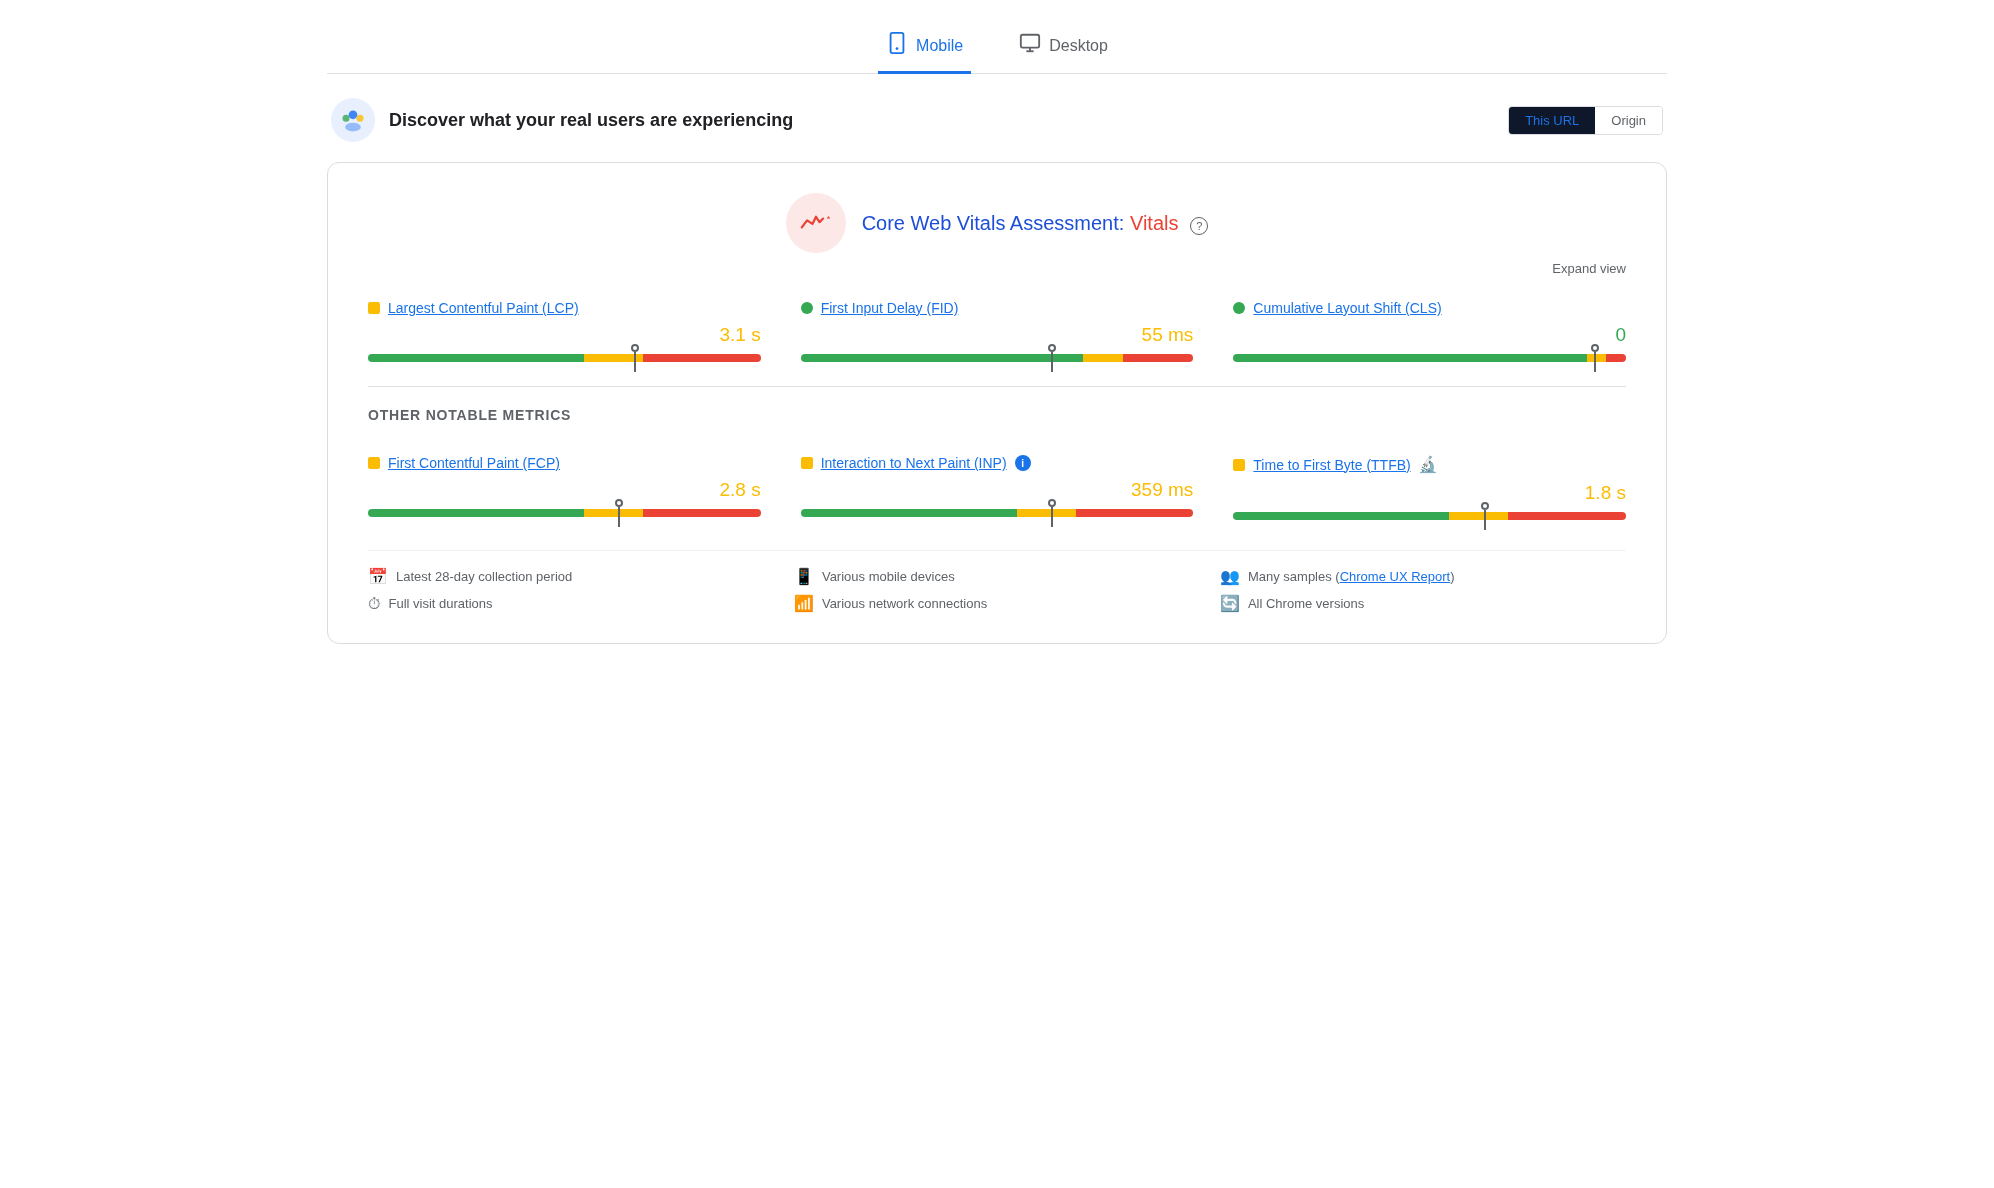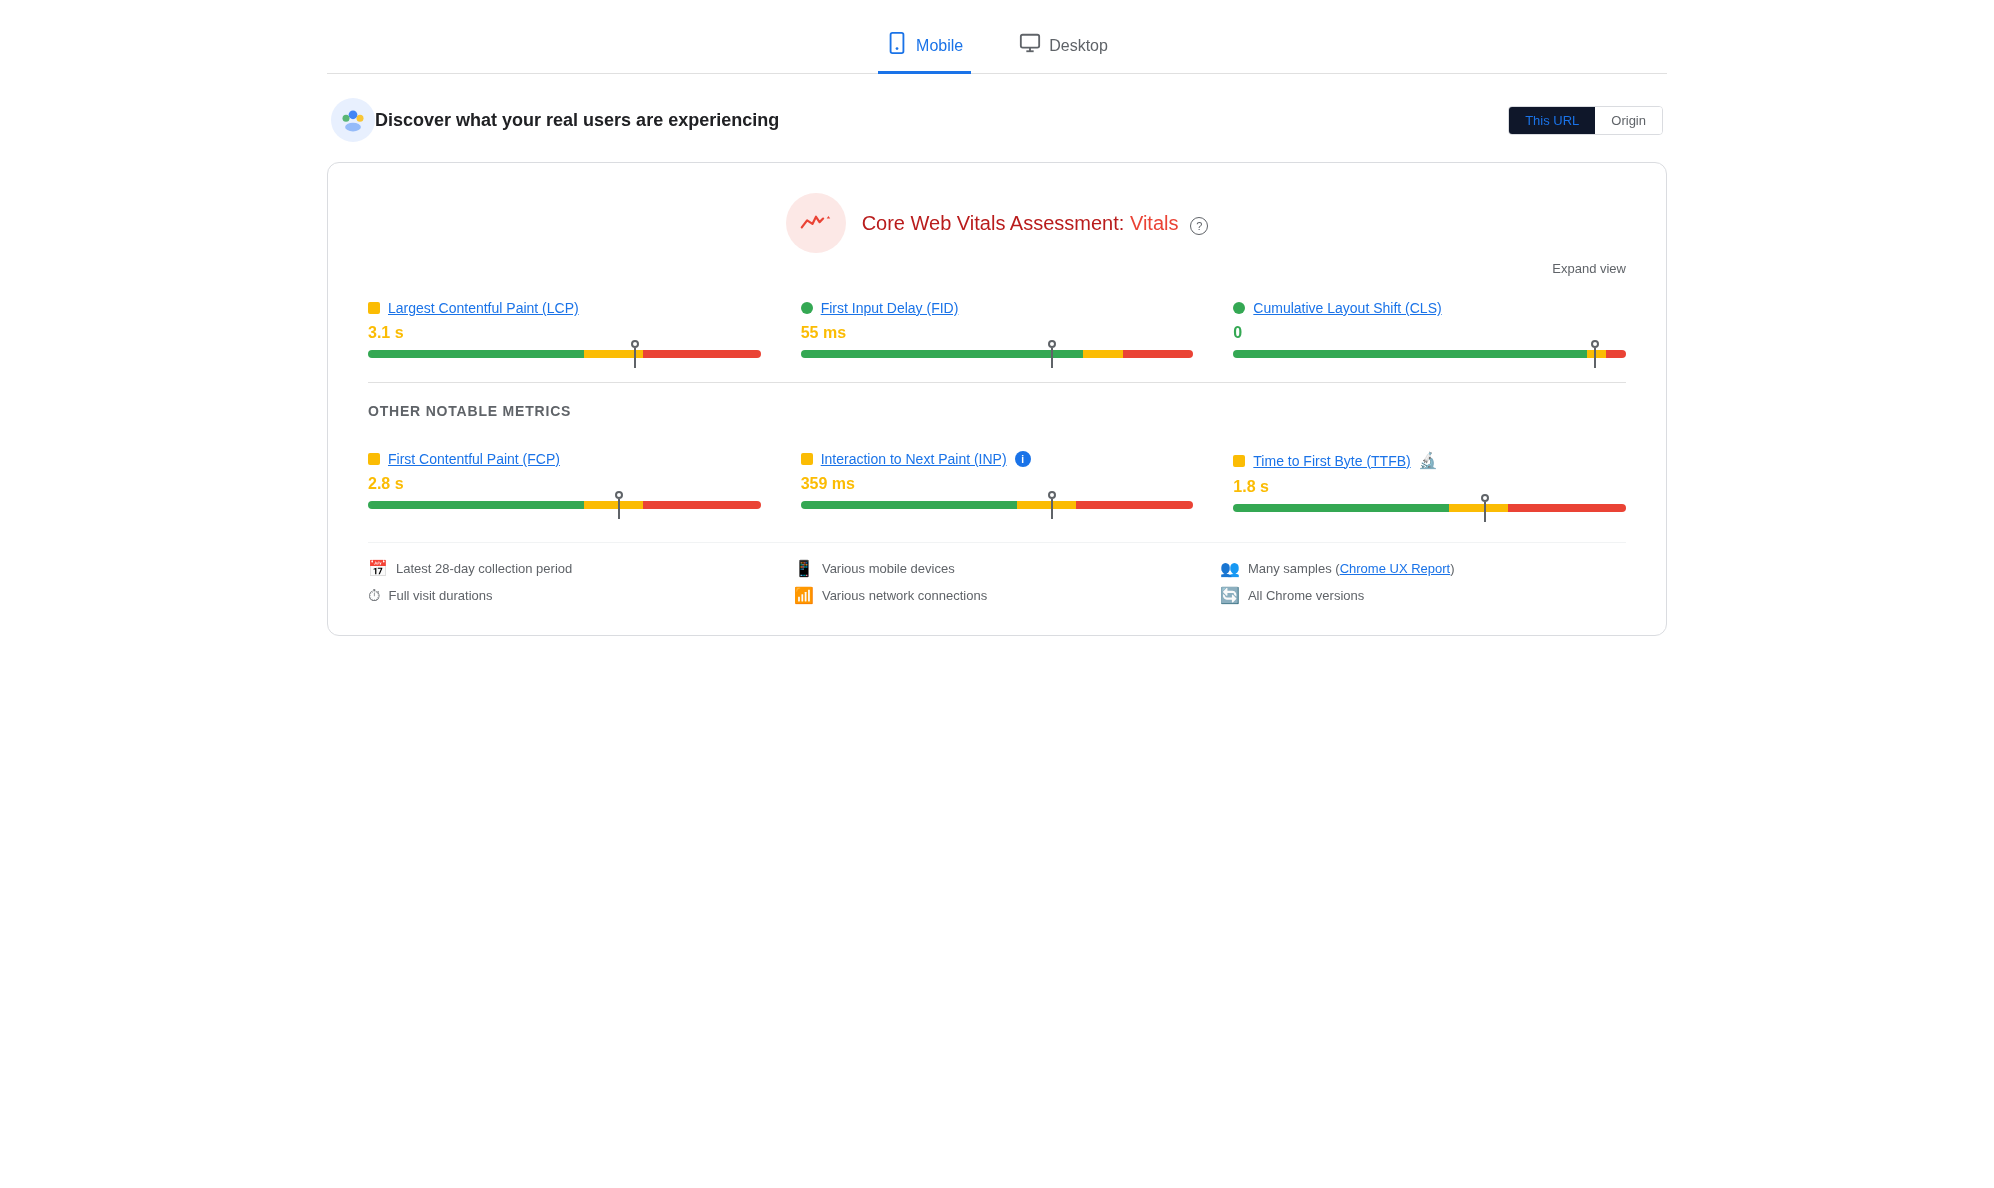--- a/index.html
+++ b/index.html
@@ -54,20 +54,21 @@
       display: flex;
       align-items: center;
       justify-content: space-between;
       margin-bottom: 20px;
       padding: 0 4px;
     }
 
     .header-left {
       display: flex;
       align-items: center;
+      gap: 14px;
     }
 
     .header-avatar {
       width: 44px;
       height: 44px;
       background: #e8f0fe;
       border-radius: 50%;
       display: flex;
       align-items: center;
       justify-content: center;
@@ -187,23 +188,23 @@
     .metric-dot.orange { background: #fbbc04; border-radius: 2px; }
 
     .metric-name {
       font-size: 14px;
       color: #1a73e8;
       text-decoration: underline;
       cursor: pointer;
     }
 
     .metric-value {
-      text-align: left;
-      font-size: 16px;
-      font-weight: 700;
+      text-align: right;
+      font-size: 19px;
+      font-weight: 400;
       color: #fbbc04;
       margin-bottom: 8px;
     }
 
     
     .progress-bar-container {
       position: relative;
       height: 8px;
       border-radius: 4px;
       overflow: visible;
@@ -365,21 +366,21 @@
   <div class="main-card">
 
     <div class="cwv-header">
       <div class="cwv-icon">
         <svg width="36" height="22" viewBox="0 0 36 22" fill="none">
           <path d="M2 16 L8 8 L14 12 L18 4 L22 10 L26 6" stroke="#ea4335" stroke-width="2.5" fill="none" stroke-linecap="round" stroke-linejoin="round"></path>
           <polygon points="30,6 34,6 32,3" fill="#ea4335"></polygon>
         </svg>
       </div>
       <div>
-        <span style="font-size:20px; font-weight:400; color:#b91c1c;">Core Web Vitals Assessment: </span><span class="cwv-status-failed" style="font-size:20px; font-weight:500;">Vitals</span>
+        <span style="font-size:20px; font-weight:400; color:#1d4ed8;">Core Web Vitals Assessment: </span><span class="cwv-status-failed" style="font-size:20px; font-weight:500;">Vitals</span>
         <span class="help-icon" style="margin-left:8px;">?</span>
       </div>
     </div>
 
     <div class="expand-view">Expand view</div>
 
     <div class="metrics-grid" id="core-metrics-grid">
     <div class="metric-item">
       <div class="metric-label">
         <div class="metric-dot orange"></div>

